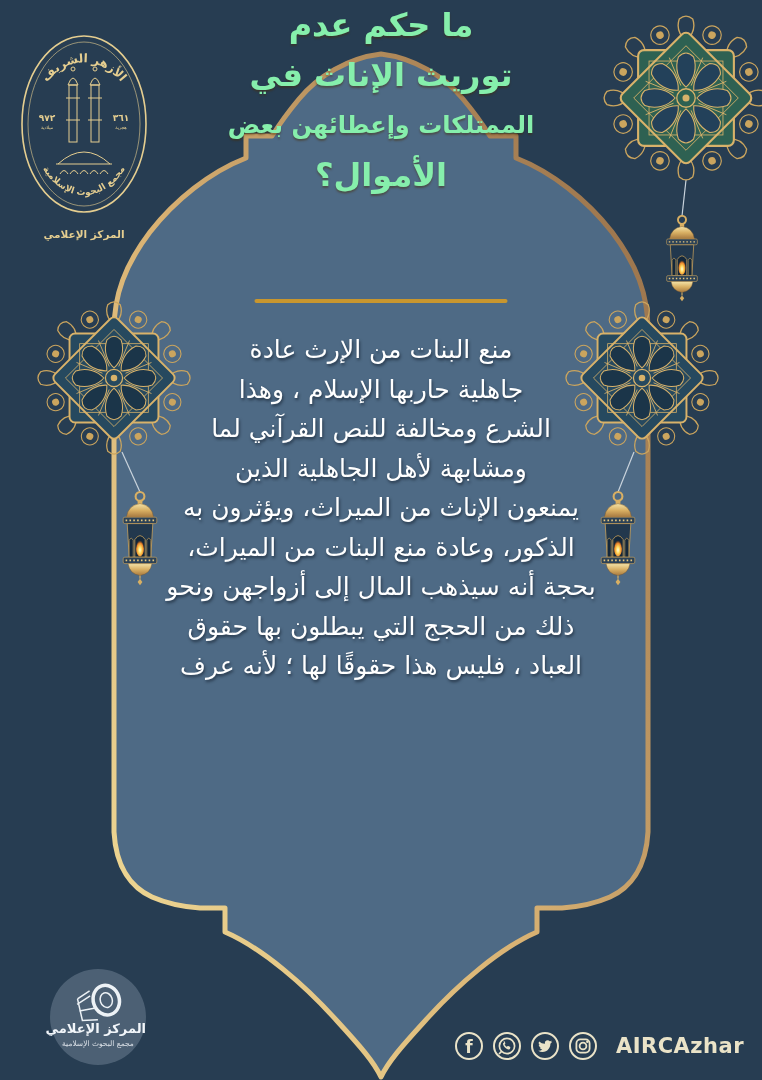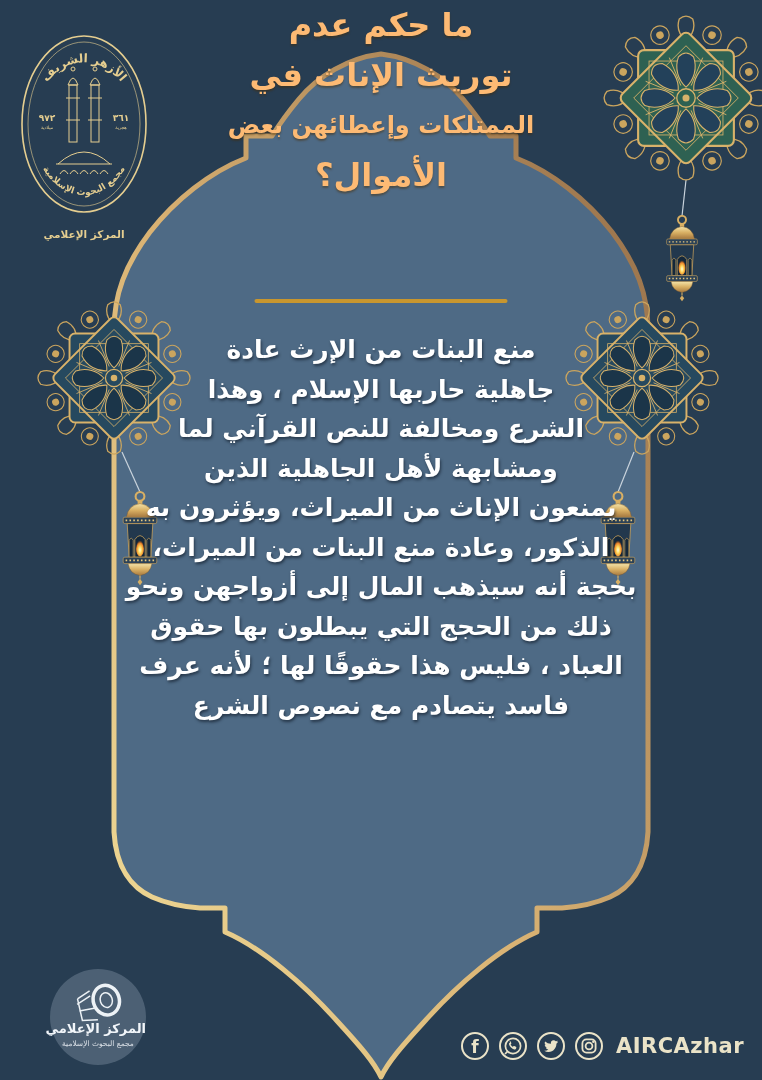--- a/index.html
+++ b/index.html
@@ -12,52 +12,52 @@
   
   #arch-svg{left:0;top:0;}
   
   .cluster{pointer-events:none;}
   .med-green{--m1:#2E6152;--m2:#23415A;}
   .med-navy{--m1:#26495F;--m2:#1B3549;}
   
   .title-block{left:0;right:0;top:86;text-align:center;}
   .title-line{
     direction:rtl;font-weight:bold;font-size:32px;line-height:50px;
-    color:#fdba74;text-shadow:0 2px 2px rgba(70,45,5,.45);
+    color:#86efac;text-shadow:0 2px 2px rgba(70,45,5,.45);
     white-space:nowrap;
   }
   .title-divider{
     left:50%;transform:translateX(-50%);top:299px;width:253px;height:4px;
     background:#C8962E;border-radius:2px;
   }
   
   .body-block{left:108px;top:330px;width:546px;text-align:center;}
   .body-line{
-    direction:rtl;font-weight:bold;font-size:25px;line-height:39.5px;
+    direction:rtl;font-weight:normal;font-size:25px;line-height:39.5px;
     color:#FFFFFF;text-shadow:1px 2px 3px rgba(10,18,30,.6);
     white-space:nowrap;
   }
   
   #seal{left:14px;top:22px;}
   
   .media-logo{
     left:50px;top:969px;width:96px;height:96px;border-radius:50%;
     background:rgba(210,225,235,.22);text-align:center;
   }
   .media-logo svg{position:absolute;left:0;top:0;}
   .ml-line1{position:absolute;left:0;right:0;top:52px;direction:rtl;
     font-size:13px;font-weight:bold;color:#F2F6FA;white-space:nowrap;}
   .ml-line2{position:absolute;left:0;right:0;top:70px;direction:rtl;
     font-size:7.5px;color:rgba(242,246,250,.85);white-space:nowrap;}
   
   .social-bar{right:18px;top:1031px;display:flex;align-items:center;gap:8px;}
   .social-icon{width:30px;height:30px;display:block;cursor:pointer;}
   .social-handle{
     font-size:21px;font-weight:bold;color:#EAE3C8;letter-spacing:.5px;
-    margin-left:4px;
+    margin-left:10px;
   }
 </style>
 </head>
 <body>
 
 <svg id="arch-svg" class="abs" width="762" height="1080" viewBox="0 0 762 1080">
   <defs>
     <linearGradient id="goldArch" x1="0" y1="1" x2="1" y2="0">
       <stop offset="0" stop-color="#F2DE9A"></stop>
       <stop offset="0.45" stop-color="#D9B273"></stop>
@@ -251,21 +251,20 @@
 <div class="abs body-block">
   <div class="body-line">منع البنات من الإرث عادة</div>
   <div class="body-line">جاهلية حاربها الإسلام ، وهذا</div>
   <div class="body-line">الشرع ومخالفة للنص القرآني لما</div>
   <div class="body-line">ومشابهة لأهل الجاهلية الذين</div>
   <div class="body-line">يمنعون الإناث من الميراث، ويؤثرون به</div>
   <div class="body-line">الذكور، وعادة منع البنات من الميراث،</div>
   <div class="body-line">بحجة أنه سيذهب المال إلى أزواجهن ونحو</div>
   <div class="body-line">ذلك من الحجج التي يبطلون بها حقوق</div>
   <div class="body-line">العباد ، فليس هذا حقوقًا لها ؛ لأنه عرف</div>
-  <div class="body-line">فاسد يتصادم مع نصوص الشرع</div>
 </div>
 
 <div class="abs media-logo">
   <svg width="96" height="96" viewBox="0 0 96 96">
     <g stroke="#EDF2F6" fill="none" transform="rotate(-18 48 38)">
       <ellipse cx="58" cy="34" rx="13" ry="15" stroke-width="3.5"></ellipse>
       <ellipse cx="58" cy="34" rx="6" ry="7.5" stroke-width="1.5"></ellipse>
       <path d="M31,24 L45,20 M29,29 L44,25 M31,24 L29,46 L44,50 M29,36 L44,38" stroke-width="1.5"></path>
     </g>
   </svg>

